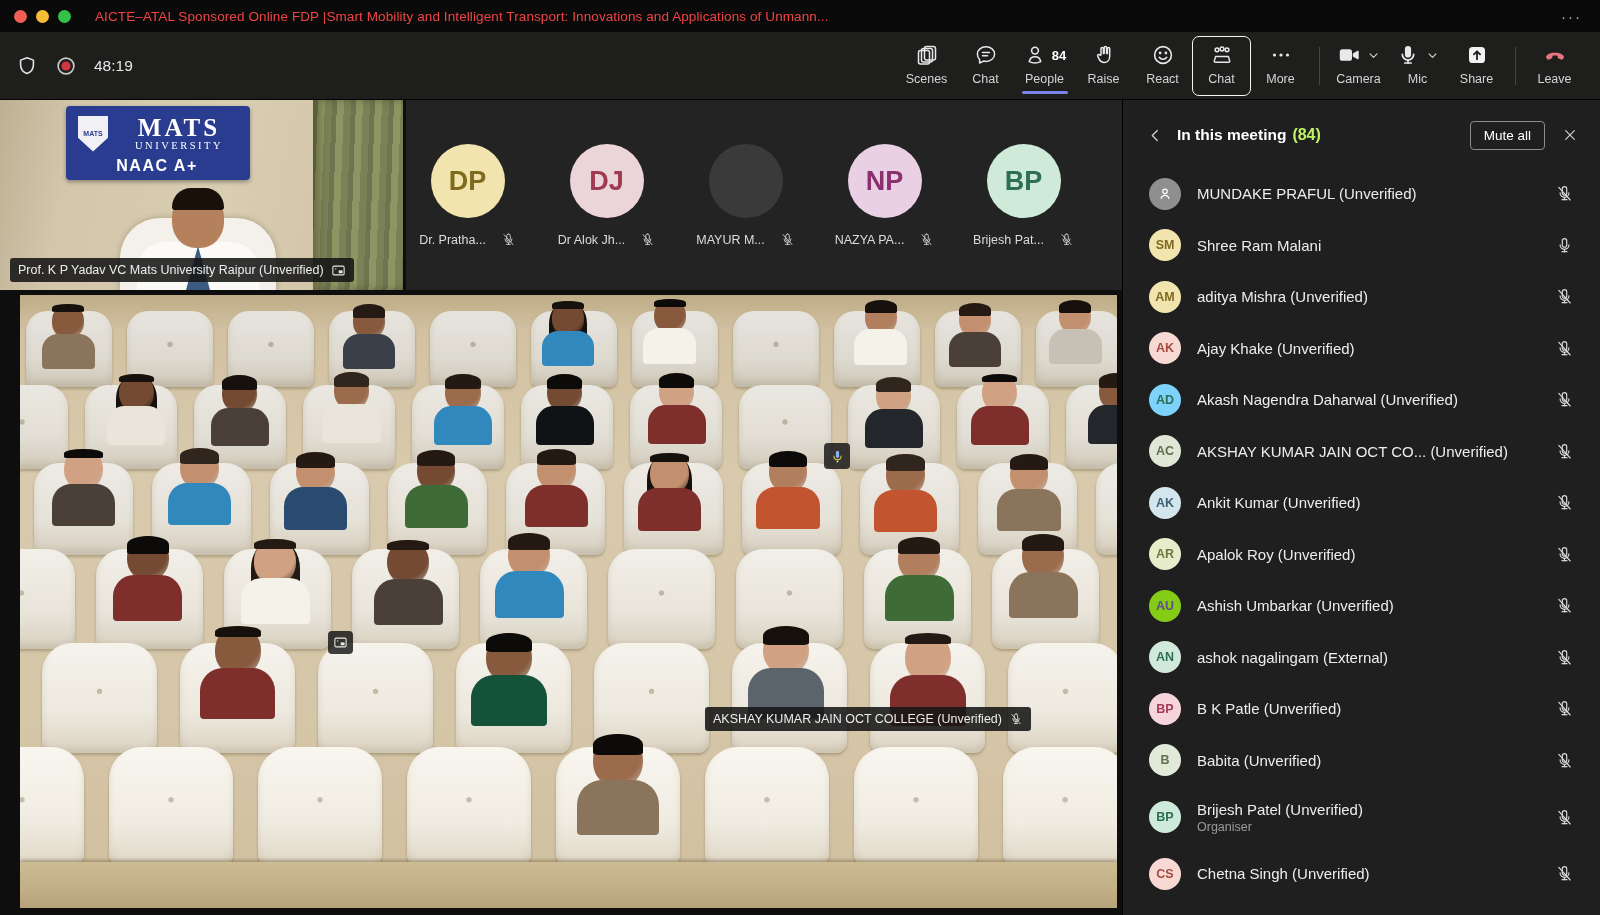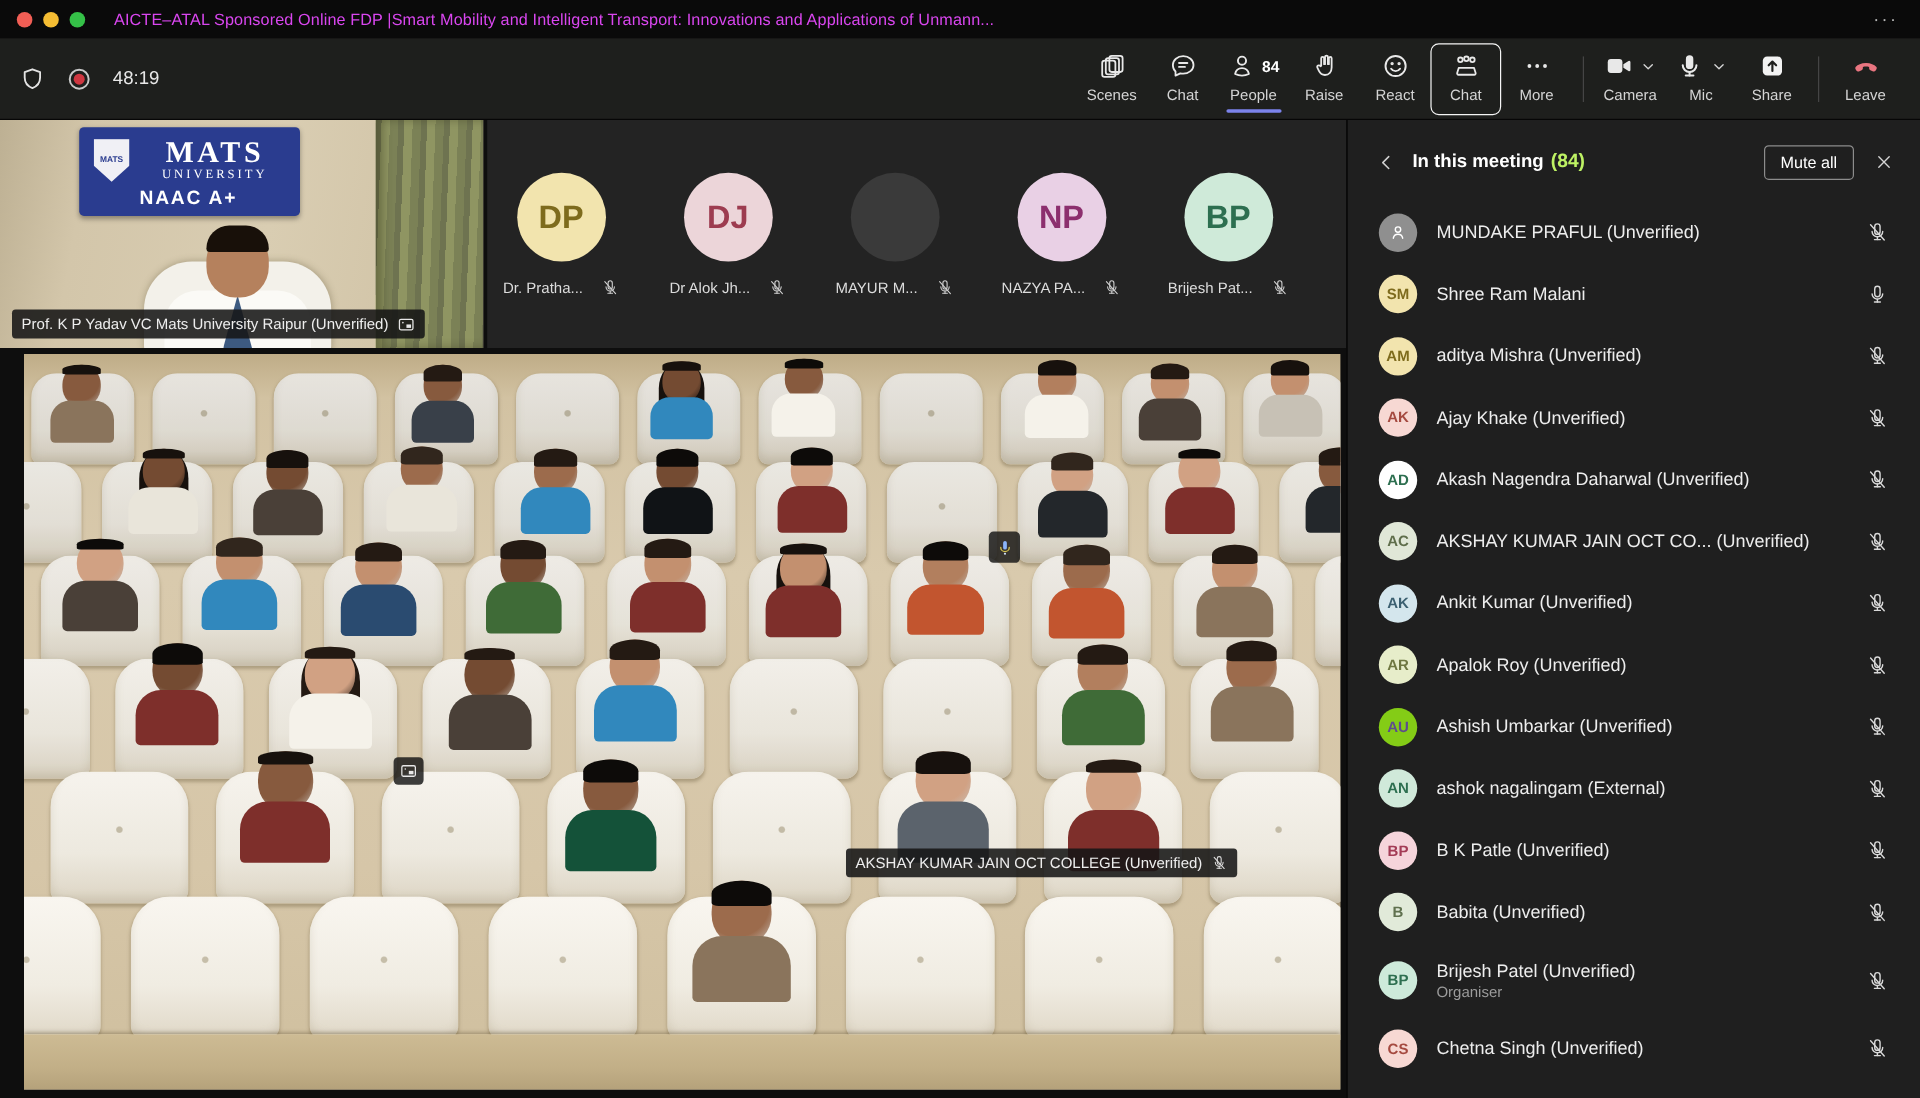--- a/index.html
+++ b/index.html
@@ -9,21 +9,21 @@
     background:#0f0f0f; font-family:"Liberation Sans", sans-serif;
     -webkit-font-smoothing:antialiased;
   }
   
   .titlebar { position:absolute; left:0; top:0; width:1600px; height:32px; background:#0a0a0a;
     display:flex; align-items:center; }
   .tl-dots { display:flex; gap:9px; margin-left:14px; }
   .tl-dot { width:13px; height:13px; border-radius:50%; }
   .tl-red{background:#f15e55;} .tl-yellow{background:#f5bd33;} .tl-green{background:#35c148;}
   .win-title { position:absolute; left:95px; top:0; height:32px; display:flex; align-items:center;
-    color:#d946ef; font-size:13.5px; letter-spacing:.1px; white-space:nowrap; }
+    color:#ef4444; font-size:13.5px; letter-spacing:.1px; white-space:nowrap; }
   .win-menu { position:absolute; right:18px; top:0; height:32px; display:flex; align-items:center;
     color:#b9b9b9; font-size:15px; letter-spacing:2px; cursor:default; }
   
   .toolbar { position:absolute; left:0; top:32px; width:1600px; height:68px; background:#1e1f1d;
     border-bottom:1px solid #060606; }
   .tb-left { position:absolute; left:16px; top:0; height:68px; display:flex; align-items:center; gap:17px; }
   .tb-timer { color:#e8e8e8; font-size:15.5px; }
   .tb-right { position:absolute; right:16px; top:0; height:68px; display:flex; align-items:center; }
   .tbtn { position:relative; min-width:57px; height:58px; margin:0 1px; padding:4px 6px 2px;
     display:flex; flex-direction:column; align-items:center; justify-content:flex-start;
@@ -753,21 +753,21 @@
             <svg width="19" height="19" viewBox="0 0 24 24" fill="none" stroke="currentColor" stroke-width="1.5" stroke-linecap="round">
               <rect x="9.2" y="3.2" width="5.6" height="11" rx="2.8"></rect>
               <path d="M6.4 11.2a5.6 5.6 0 0 0 11.2 0"></path>
               <line x1="12" y1="16.9" x2="12" y2="19.8"></line>
               <line x1="8.9" y1="19.8" x2="15.1" y2="19.8"></line>
               <line x1="4.8" y1="4.2" x2="19.2" y2="20.2"></line>
             </svg>
           </span>
         </div>
         <div class="prow">
-          <div class="p-avatar" style="background:#ffffff;color:#2d6f50">AD</div>
+          <div class="p-avatar" style="background:#7dd3fc;color:#2d6f50">AD</div>
      <div class="p-texts">
        <div class="p-name">Akash Nagendra Daharwal (Unverified)</div>
 
      </div>
      <span class="p-mic">
             <svg width="19" height="19" viewBox="0 0 24 24" fill="none" stroke="currentColor" stroke-width="1.5" stroke-linecap="round">
               <rect x="9.2" y="3.2" width="5.6" height="11" rx="2.8"></rect>
               <path d="M6.4 11.2a5.6 5.6 0 0 0 11.2 0"></path>
               <line x1="12" y1="16.9" x2="12" y2="19.8"></line>
               <line x1="8.9" y1="19.8" x2="15.1" y2="19.8"></line>

